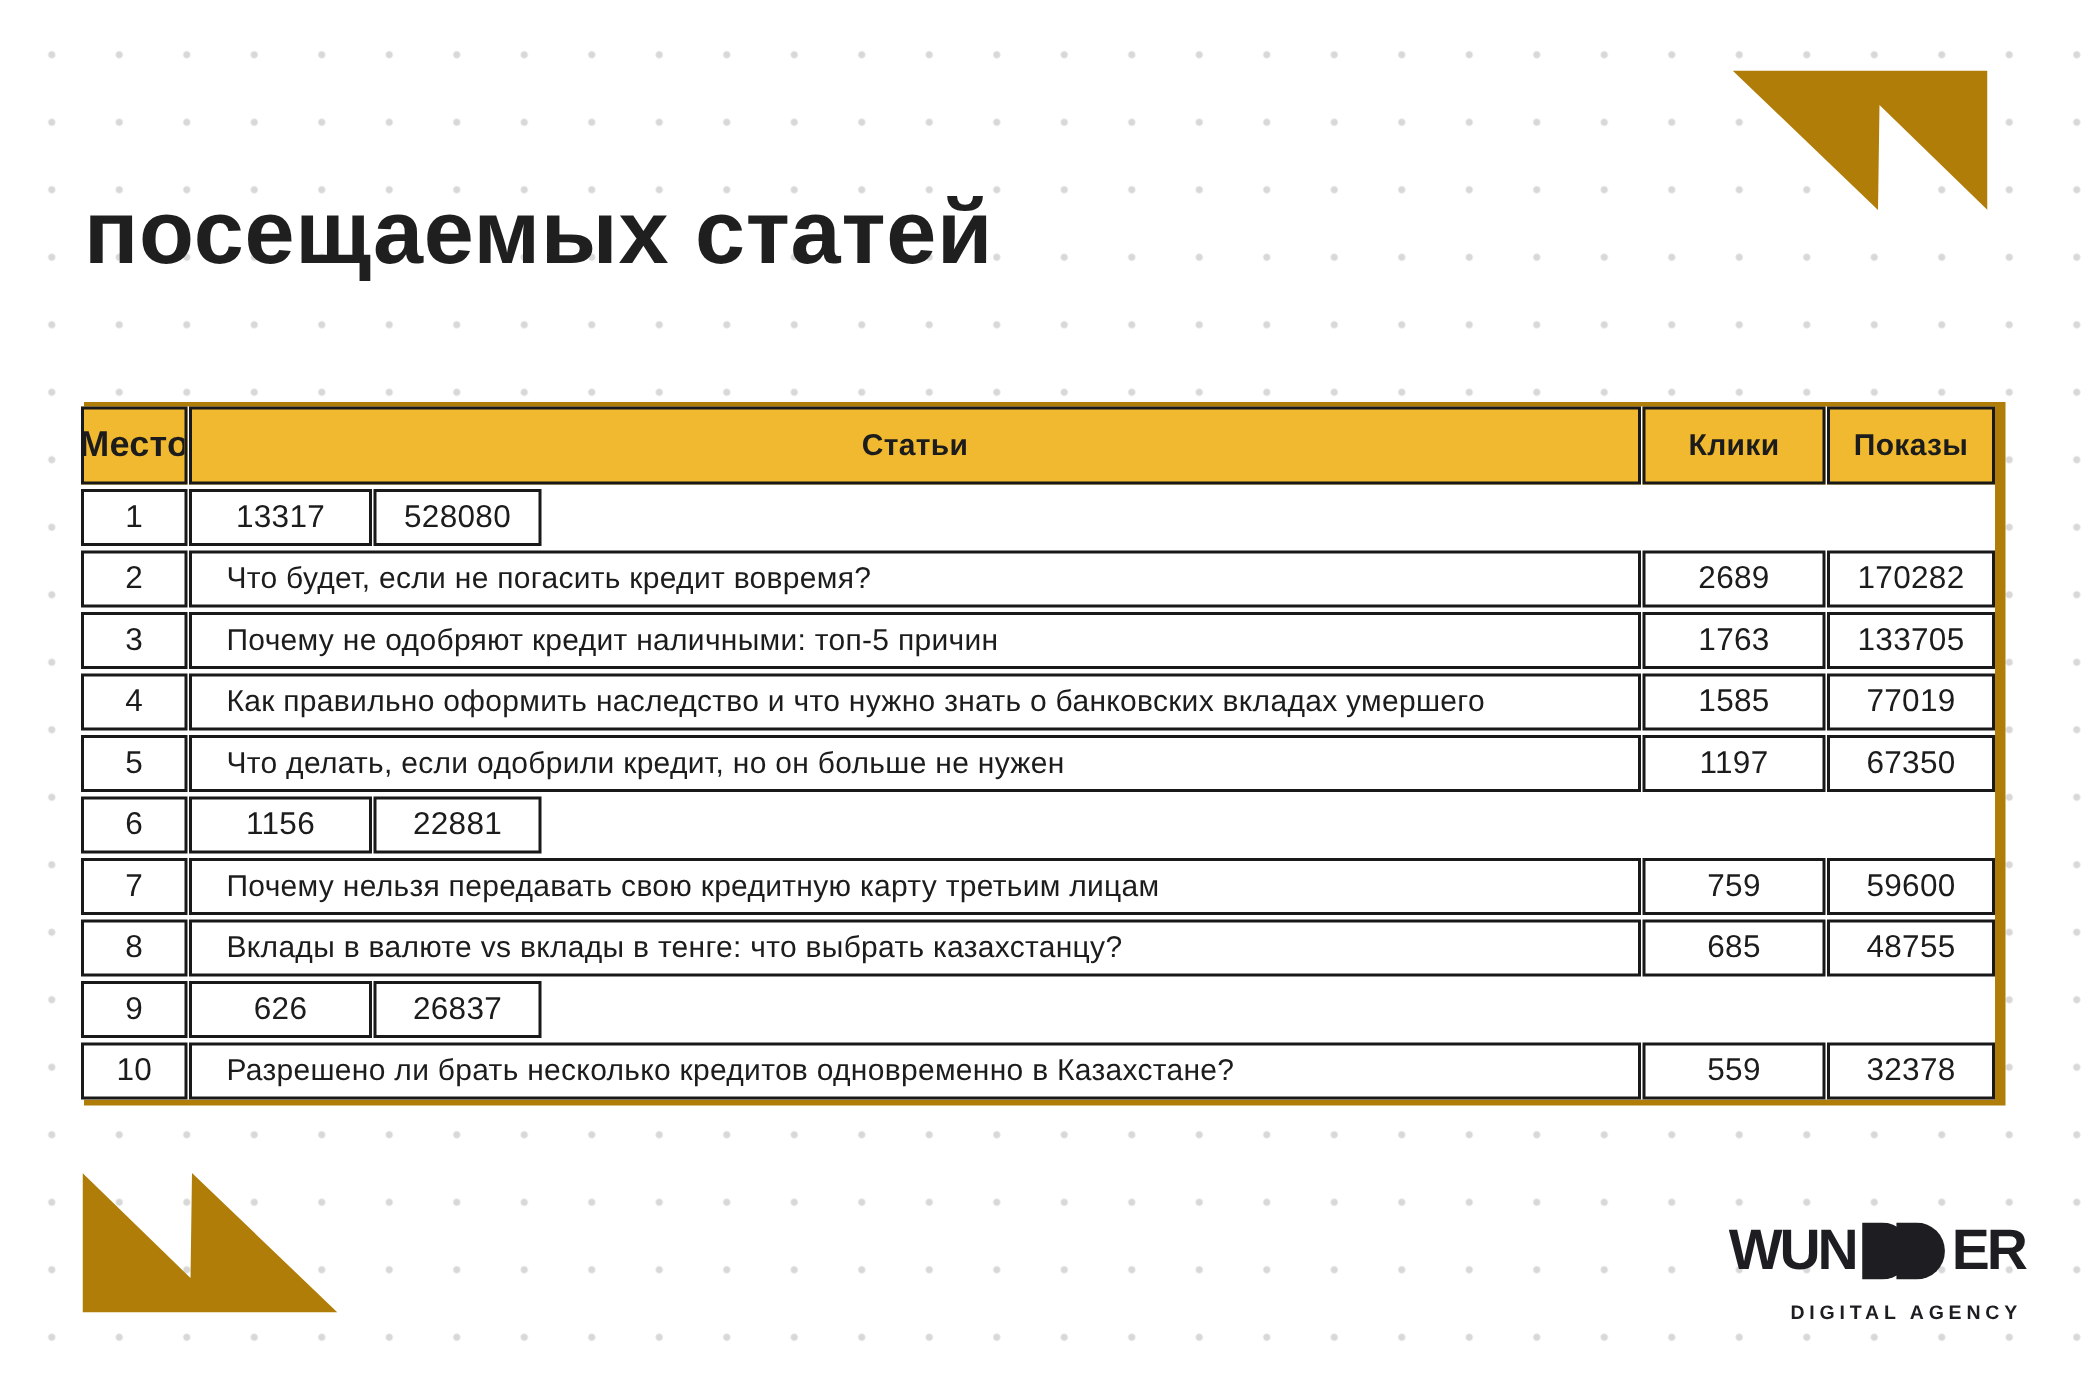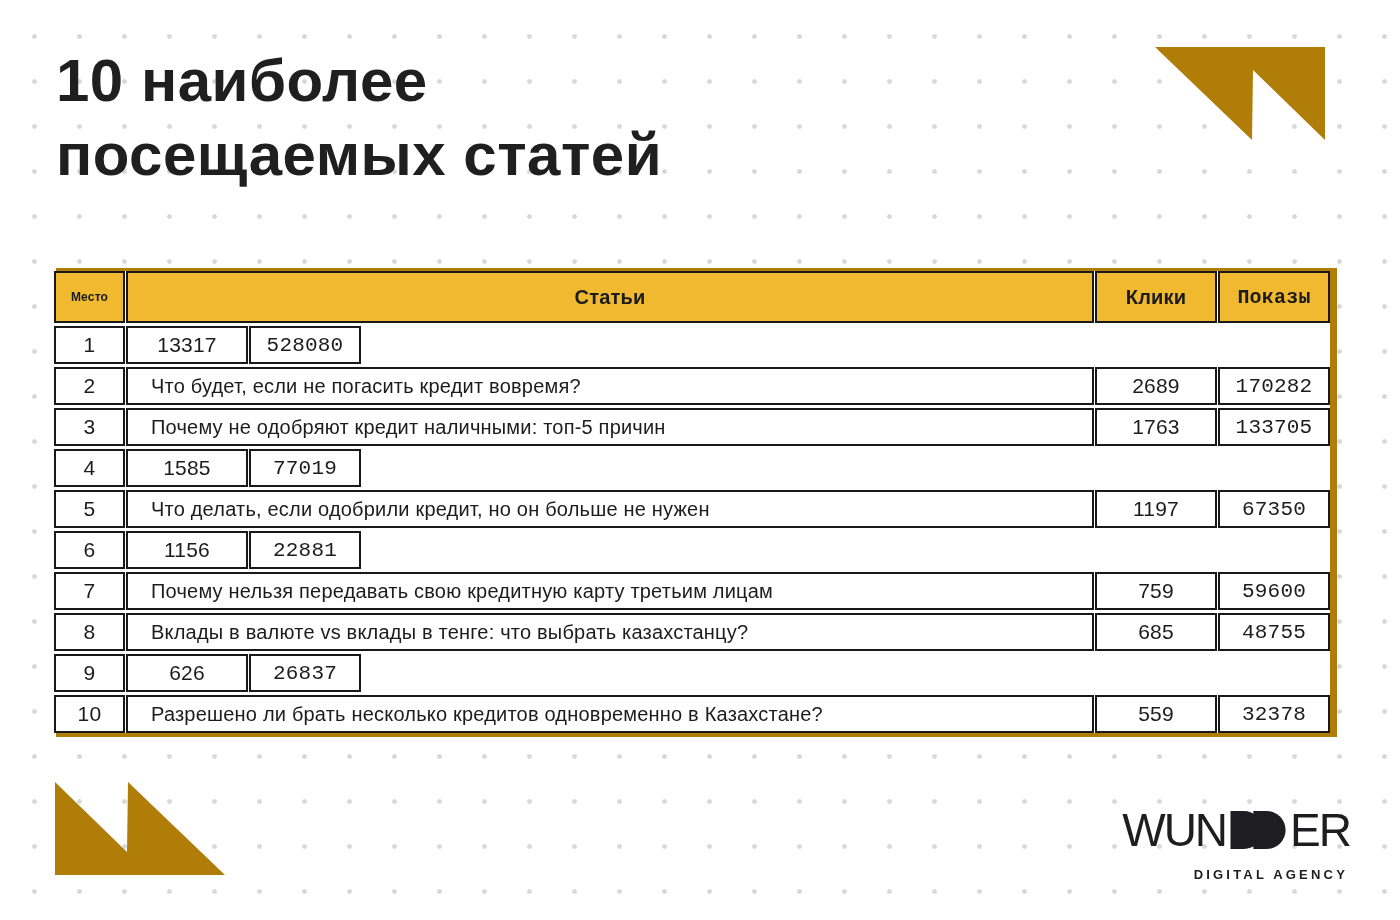--- a/index.html
+++ b/index.html
@@ -38,44 +38,44 @@
   .trow:last-child{margin-bottom:0;}
   #rows .trow:last-child{margin-bottom:0;}
   .cell{
     border:2px solid #191919;background:#ffffff;height:38px;
     display:flex;align-items:center;justify-content:center;
     font-size:21px;letter-spacing:0.2px;white-space:nowrap;overflow:hidden;
   }
   .c-place{width:71px;flex:none;}
   .c-article{flex:1;justify-content:flex-start;padding-left:23px;font-size:20px;}
   .c-clicks{width:122px;flex:none;}
-  .c-impr{width:112px;flex:none;font-family:Liberation Mono, monospace;}
+  .c-impr{width:112px;flex:none;}
   .thead .cell{
     background:var(--amber);font-weight:700;height:52px;font-size:20px;
   }
-  .thead .c-place{font-size:12px;padding-left:0;}
+  .thead .c-place{font-size:24px;padding-left:0;}
   .thead .c-article{justify-content:center;padding-left:0;}
 
   .logo{
     position:absolute;right:50px;bottom:38px;text-align:right;color:#1d1d22;
   }
   .logo-main{display:flex;align-items:center;justify-content:flex-end;}
   .logo-word{
-    font-size:46px;font-weight:400;line-height:1;letter-spacing:-2px;
+    font-size:38px;font-weight:700;line-height:1;letter-spacing:-2px;
   }
   .logo-dd{margin:0 2px 0 4px;display:block;}
   .logo-sub{
     font-size:13px;font-weight:700;letter-spacing:3.2px;margin-top:14px;
     padding-right:2px;
   }
 </style>
 </head>
 <body>
 
-<h1 class="title"><span>10 наиболее</span><br><span>посещаемых статей</span></h1>
+<h1 class="title"><br><span>посещаемых статей</span></h1>
 
 <svg class="corner-tr" width="170" height="93" viewBox="0 0 170 93" aria-hidden="true">
   <path d="M0 0 L170 0 L170 93 L98 23 L97 93 Z" fill="#B07D08"></path>
 </svg>
 
 <div class="table-backdrop"></div>
 
 <div class="articles-table">
   <div class="trow thead">
     <div class="cell c-place">Место</div>
@@ -99,20 +99,21 @@
 
   <div class="trow">
     <div class="cell c-place">3</div>
     <div class="cell c-article">Почему не одобряют кредит наличными: топ-5 причин</div>
     <div class="cell c-clicks">1763</div>
     <div class="cell c-impr">133705</div>
   </div>
 
   <div class="trow">
     <div class="cell c-place">4</div>
+    <div class="cell c-article">Как правильно оформить наследство и что нужно знать о банковских вкладах умершего</div>
     <div class="cell c-clicks">1585</div>
     <div class="cell c-impr">77019</div>
   </div>
 
   <div class="trow">
     <div class="cell c-place">5</div>
     <div class="cell c-article">Что делать, если одобрили кредит, но он больше не нужен</div>
     <div class="cell c-clicks">1197</div>
     <div class="cell c-impr">67350</div>
   </div>

